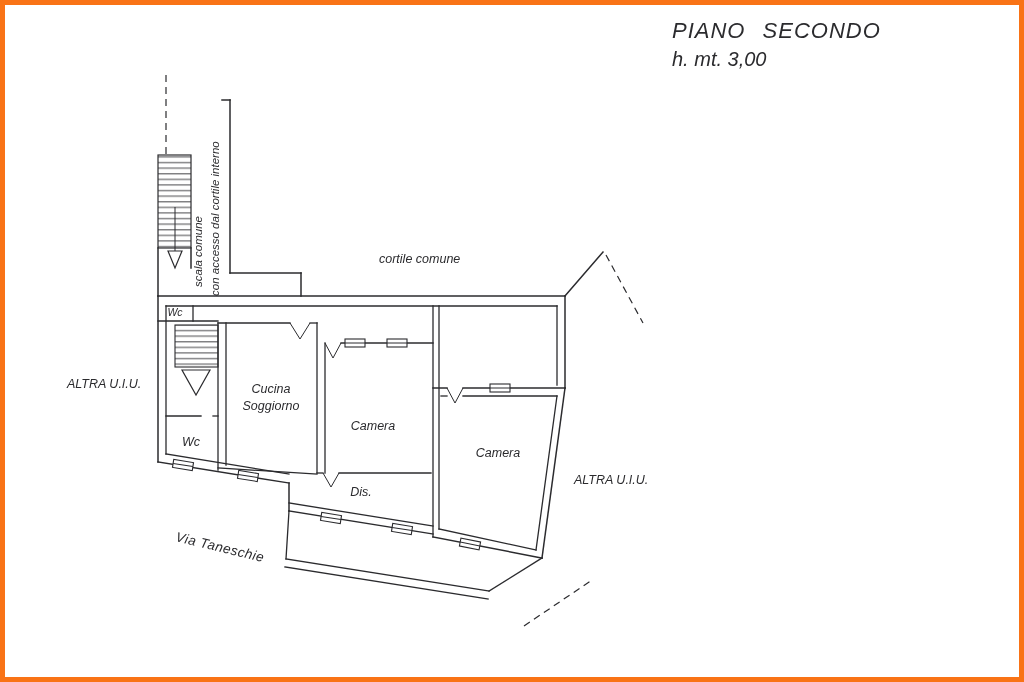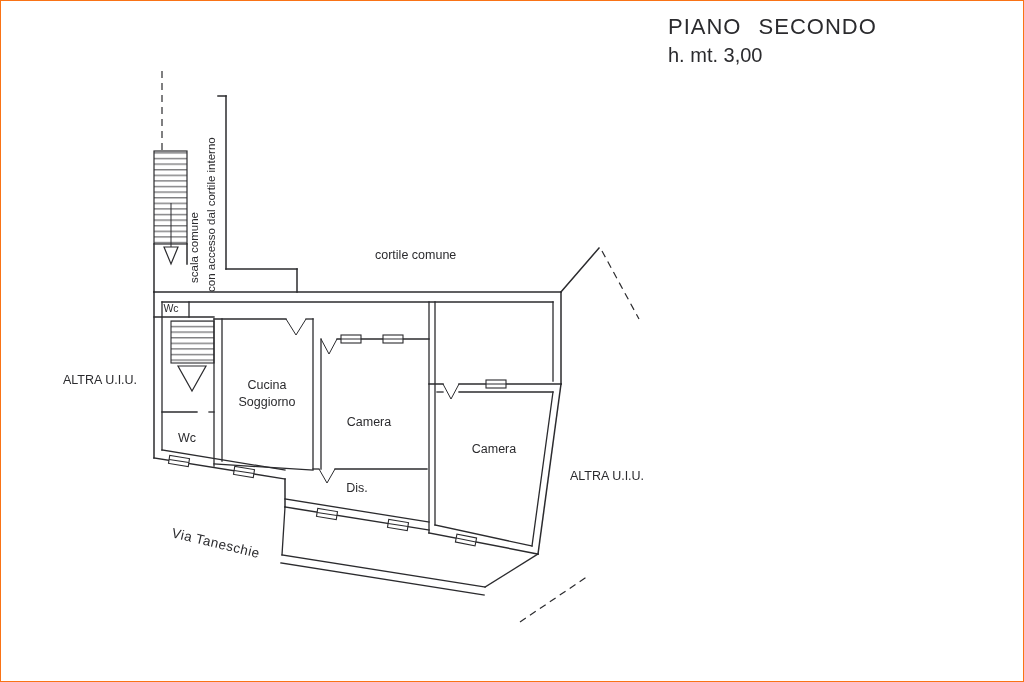--- a/index.html
+++ b/index.html
@@ -1,22 +1,23 @@
 <!DOCTYPE html>
 <html style="--ink: #2b2b2e;"><head>
 <meta charset="utf-8">
 <style>
   :root { --ink: #2b2b2e; }
   html,body { margin:0; padding:0; background:#fff; }
   .page {
     position:relative; width:1024px; height:682px;
     background:#ffffff; box-sizing:border-box;
-    border:1px solid #f97316;
+    border:5px solid #f97316;
     font-family:"Liberation Sans", sans-serif;
     overflow:hidden;
+    font-style:italic;
   }
   svg text {
     font-family:"Liberation Sans", sans-serif;
     fill:var(--ink);
   }
   .t-title   { font-size:22px; letter-spacing:1px; word-spacing:10px; }
   .t-sub     { font-size:20px; }
   .t-label   { font-size:12.5px; }
   .t-small   { font-size:10.5px; }
   .t-vert    { font-size:11.5px; }

